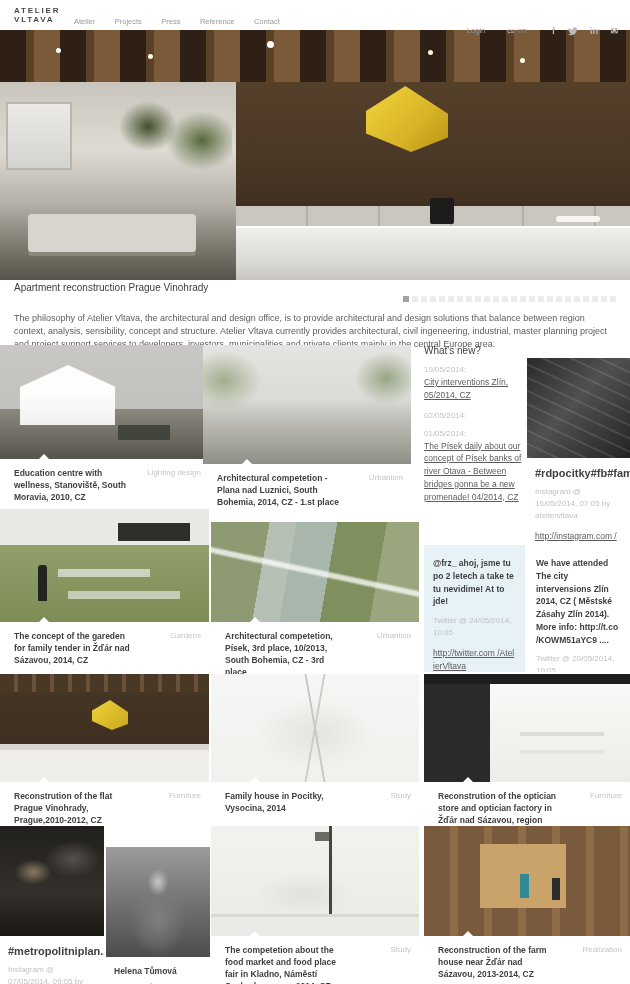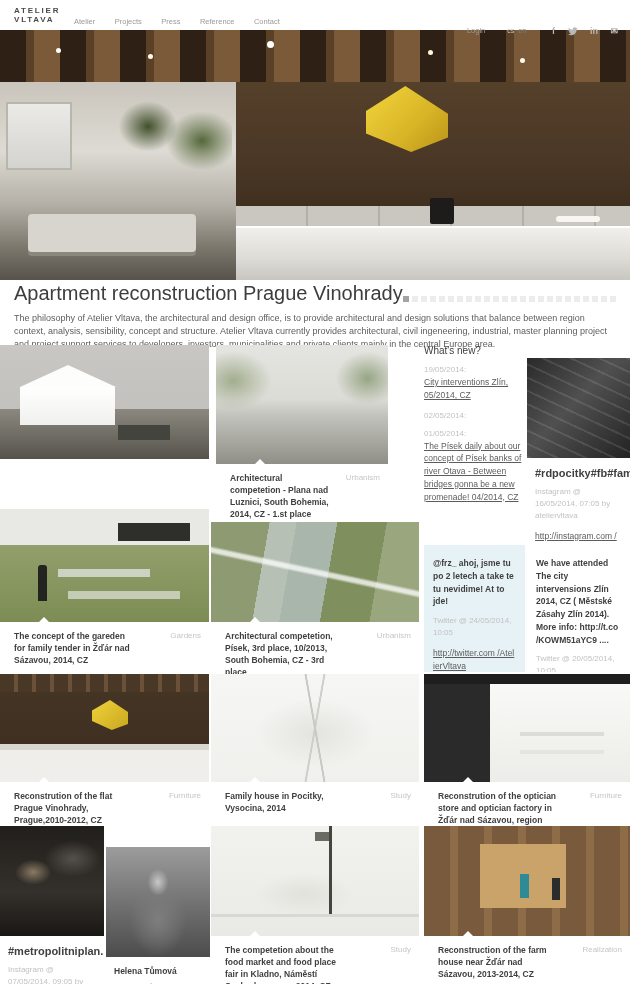--- a/index.html
+++ b/index.html
@@ -39,41 +39,41 @@
   .hero-counter { position:absolute; left:236px; top:196px; width:394px; height:54px; border-top:2px solid #fff;
     background:linear-gradient(180deg,#f0efec 0%,#dddbd5 60%,#c8c6c0 100%); }
   .hero-hood { position:absolute; left:366px; top:56px; width:82px; height:66px;
     background:linear-gradient(135deg,#f2d53c 0%,#d8b426 60%,#b89418 100%);
     clip-path:polygon(0 38%,48% 0,100% 42%,100% 78%,55% 100%,0 72%); }
   .hero-coffee { position:absolute; left:430px; top:168px; width:24px; height:26px; background:#1e1c1a; border-radius:2px; }
   .hero-sink { position:absolute; left:556px; top:186px; width:44px; height:6px; background:#f7f6f3; border-radius:3px; }
 
   
   .titlebar { position:absolute; top:282px; left:14px; width:602px; height:24px; }
-  .page-title { font-size:20px; font-weight:normal; color:#3d3d3d; }
+  .page-title { font-size:10px; font-weight:normal; color:#3d3d3d; }
   .pager { position:absolute; right:0; top:6px; }
   .pager .dot { display:inline-block; width:6px; height:6px; margin-left:3px; background:#ececec; }
   .pager .dot.active { background:#a3a3a3; }
 
   
   .intro { position:absolute; top:312px; left:14px; width:602px; font-size:9px; line-height:1.45; color:#5d5d5d; }
 
   
   .card { position:absolute; background:#fff; overflow:hidden; cursor:pointer; }
   .thumb { width:100%; }
   .cap { position:relative; padding:9px 8px 0 14px; background:#fff; }
   .tri { position:absolute; top:-5px; left:38px; width:0; height:0;
     border-left:6px solid transparent; border-right:6px solid transparent; border-bottom:6px solid #fff; }
   .cap-title { float:left; width:66%; font-size:8.5px; font-weight:bold; color:#3f3f3f; line-height:1.4; }
   .cap-cat { float:right; font-size:8px; color:#c6c6c6; text-align:right; max-width:30%; }
   .cap:after { content:""; display:block; clear:both; }
 
   
   .pA { left:0;   top:345px; width:209px; } .tA { height:114px; }
-  .pB { left:216px; top:345px; width:172px; } .tB { height:119px; }
+  .pB { left:203px; top:345px; width:208px; } .tB { height:119px; }
   .pD { left:0;   top:509px; width:209px; } .tD { height:113px; }
   .pE { left:211px; top:522px; width:208px; } .tE { height:100px; }
   .pF { left:0;   top:674px; width:209px; } .tF { height:108px; }
   .pG { left:211px; top:674px; width:208px; } .tG { height:108px; }
   .pH { left:424px; top:674px; width:206px; } .tH { height:108px; }
   .pK { left:211px; top:826px; width:208px; height:158px; } .tK { height:110px; }
   .pL { left:424px; top:826px; width:206px; height:158px; } .tL { height:110px; }
 
   
   .tA { background:
@@ -213,20 +213,25 @@
 
   <div class="titlebar">
     <h1 class="page-title">Apartment reconstruction Prague Vinohrady</h1>
     <div class="pager"><span class="dot active"></span><span class="dot"></span><span class="dot"></span><span class="dot"></span><span class="dot"></span><span class="dot"></span><span class="dot"></span><span class="dot"></span><span class="dot"></span><span class="dot"></span><span class="dot"></span><span class="dot"></span><span class="dot"></span><span class="dot"></span><span class="dot"></span><span class="dot"></span><span class="dot"></span><span class="dot"></span><span class="dot"></span><span class="dot"></span><span class="dot"></span><span class="dot"></span><span class="dot"></span><span class="dot"></span></div>
   </div>
 
   <p class="intro">The philosophy of Atelier Vltava, the architectural and design office, is to provide architectural and design solutions that balance between region context, analysis, sensibility, concept and structure. Atelier Vltava currently provides architectural, civil ingeneering, industrial, master planning project and project support services to developers, investors, municipalities and private clients mainly in the central Europe area.</p>
 
   <div class="card pA">
     <div class="thumb tA"></div>
+    <div class="cap">
+      <span class="tri"></span>
+      <div class="cap-title">Education centre with wellness, Stanoviště, South Moravia, 2010, CZ</div>
+      <div class="cap-cat">Lighting design</div>
+    </div>
   </div>
 
   <div class="card pB">
     <div class="thumb tB"></div>
     <div class="cap">
       <span class="tri"></span>
       <div class="cap-title">Architectural competetion - Plana nad Luznici, South Bohemia, 2014, CZ - 1.st place</div>
       <div class="cap-cat">Urbanism</div>
     </div>
   </div>

